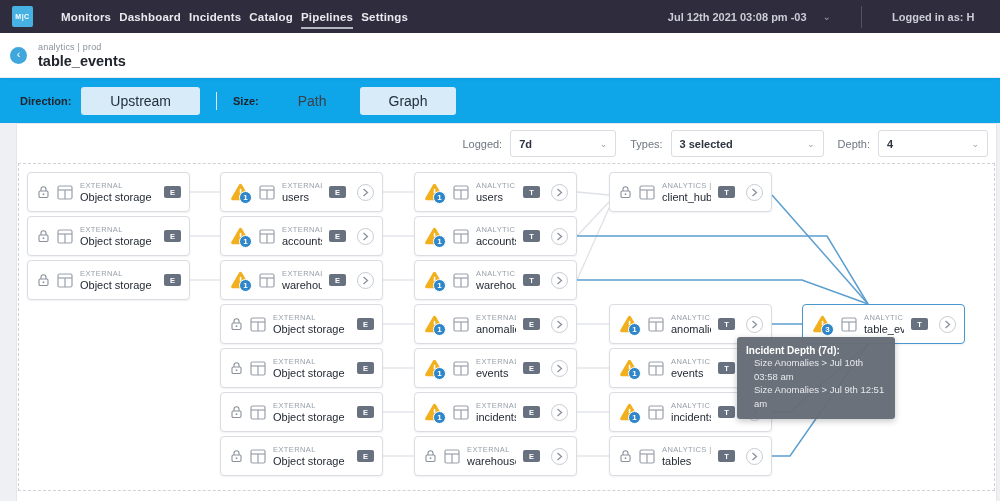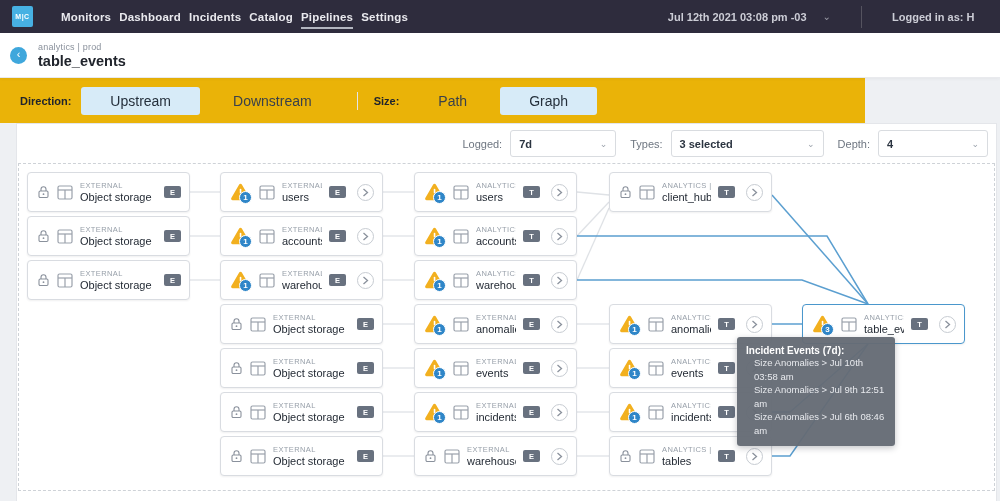--- a/index.html
+++ b/index.html
@@ -27,21 +27,21 @@
     display:flex; align-items:center; padding-left:10px; border-bottom:1px solid #e9eaee;
     box-shadow:0 1px 3px rgba(40,45,60,.05); z-index:25; }
   .back-btn { width:17px; height:17px; border-radius:50%; background:#3fa7dc; color:#fff;
     display:flex; align-items:center; justify-content:center; font-size:11px; cursor:pointer;
     line-height:1; padding-bottom:1px; }
   .head-text { margin-left:11px; }
   .crumb { font-size:9px; color:#8a919c; letter-spacing:.2px; }
   .ptitle { font-size:14.5px; font-weight:bold; color:#20242c; margin-top:1px; }
 
   
-  .toolbar { position:absolute; left:0; top:78px; width:865px; height:45px; background:#eab308;
+  .toolbar { position:absolute; left:0; top:78px; width:1000px; height:45px; background:#0ea5e9;
     display:flex; align-items:center; padding-left:20px; z-index:24; }
   .tb-label { font-size:11px; font-weight:bold; color:#20242c; margin-right:10px; }
   .chip { font-size:14px; color:#3a414b; padding:6px 29px; border-radius:3px; cursor:pointer; margin-right:4px; }
   .chip.selected { background:#d7ebf8; color:#25303c; }
   .tb-divider { width:1px; height:18px; background:#e3e5e9; margin:0 16px 0 12px; }
 
   
   .panel { position:absolute; left:16px; top:123px; width:981px; height:378px; background:#fff;
     border:1px solid #e4e6ea; border-bottom:none; }
   .filters { height:39px; display:flex; align-items:center; justify-content:flex-end;
@@ -107,21 +107,20 @@
   <div class="back-btn">‹</div>
   <div class="head-text">
     <div class="crumb">analytics | prod</div>
     <div class="ptitle">table_events</div>
   </div>
 </div>
 
 <div class="toolbar">
   <span class="tb-label">Direction:</span>
   <span class="chip dir-chip selected">Upstream</span>
-  <span class="chip dir-chip">Downstream</span>
   <span class="tb-divider"></span>
   <span class="tb-label">Size:</span>
   <span class="chip view-chip">Path</span>
   <span class="chip view-chip selected">Graph</span>
 </div>
 
 <div class="panel">
   <div class="filters">
     <div class="f-group">
       <span class="f-label">Logged:</span>
@@ -747,17 +746,16 @@
             <svg width="7" height="9" viewBox="0 0 7 9">
               <polyline points="1.5,1 5.5,4.5 1.5,8" fill="none" stroke="#8a919c" stroke-width="1.3"></polyline>
             </svg>
           </span>
         </div>
       </div>
   </div>
 </div>
 
 <div class="tip">
-  <div class="tip-title">Incident Events (7d):</div>
+  <div class="tip-title">Incident Depth (7d):</div>
   <div class="tip-item">Size Anomalies &gt; Jul 10th 03:58 am</div>
   <div class="tip-item">Size Anomalies &gt; Jul 9th 12:51 am</div>
-  <div class="tip-item">Size Anomalies &gt; Jul 6th 08:46 am</div>
 </div>
 
 </body></html>

